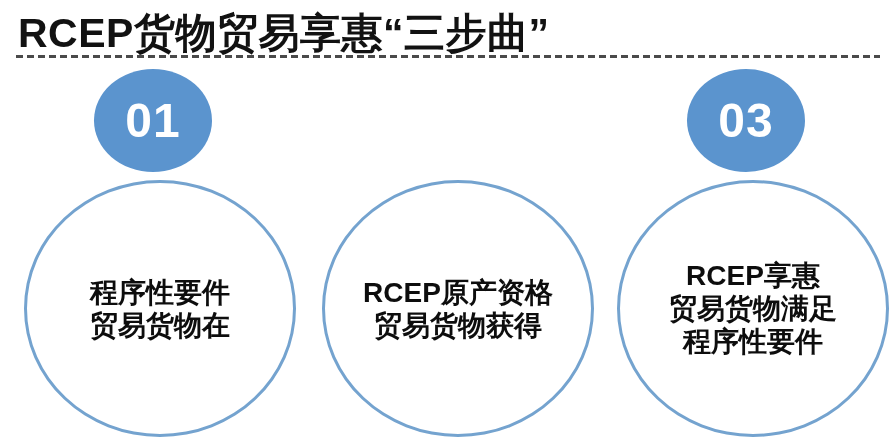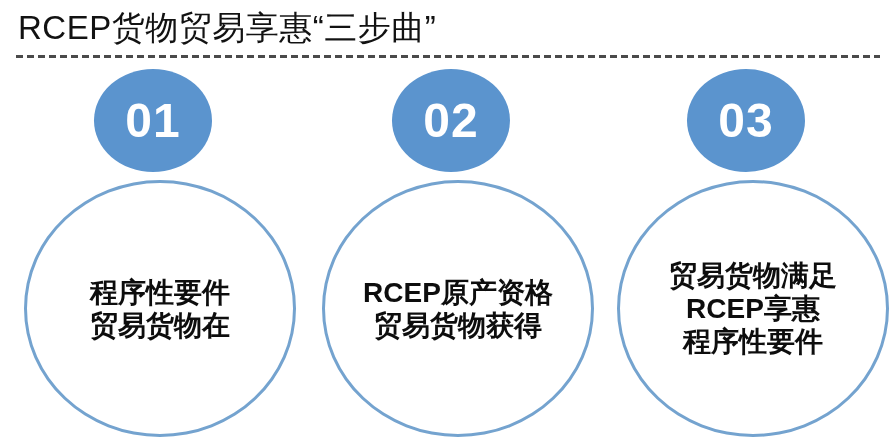--- a/index.html
+++ b/index.html
@@ -12,22 +12,22 @@
     position: relative;
     width: 892px;
     height: 444px;
     background: #ffffff;
     overflow: hidden;
   }
   .page-title {
     position: absolute;
     left: 18px;
     top: 6px;
-    font-size: 33px;
-    font-weight: 400;
+    font-size: 41px;
+    font-weight: 700;
     color: #121212;
     letter-spacing: 0.5px;
     white-space: nowrap;
   }
   .dashed-rule {
     position: absolute;
     left: 16px;
     right: 12px;
     top: 55px;
     height: 3px;
@@ -103,37 +103,34 @@
     </div>
     <div class="big-circle">
       <div class="circle-text">
         <span>程序性要件</span>
         <span>贸易货物在</span>
       </div>
     </div>
   </div>
 
   <div class="step-col c2">
-    <div class="num-circle">
-      <span class="num">02</span>
-    </div>
     <div class="big-circle">
       <div class="circle-text">
         <span>RCEP原产资格</span>
         <span>贸易货物获得</span>
       </div>
     </div>
   </div>
 
   <div class="step-col c3">
     <div class="num-circle">
       <span class="num">03</span>
     </div>
     <div class="big-circle">
       <div class="circle-text">
+        <span>RCEP享惠</span>
         <span>贸易货物满足</span>
-        <span>RCEP享惠</span>
         <span>程序性要件</span>
       </div>
     </div>
   </div>
 
 </div>
 
 </body></html>

